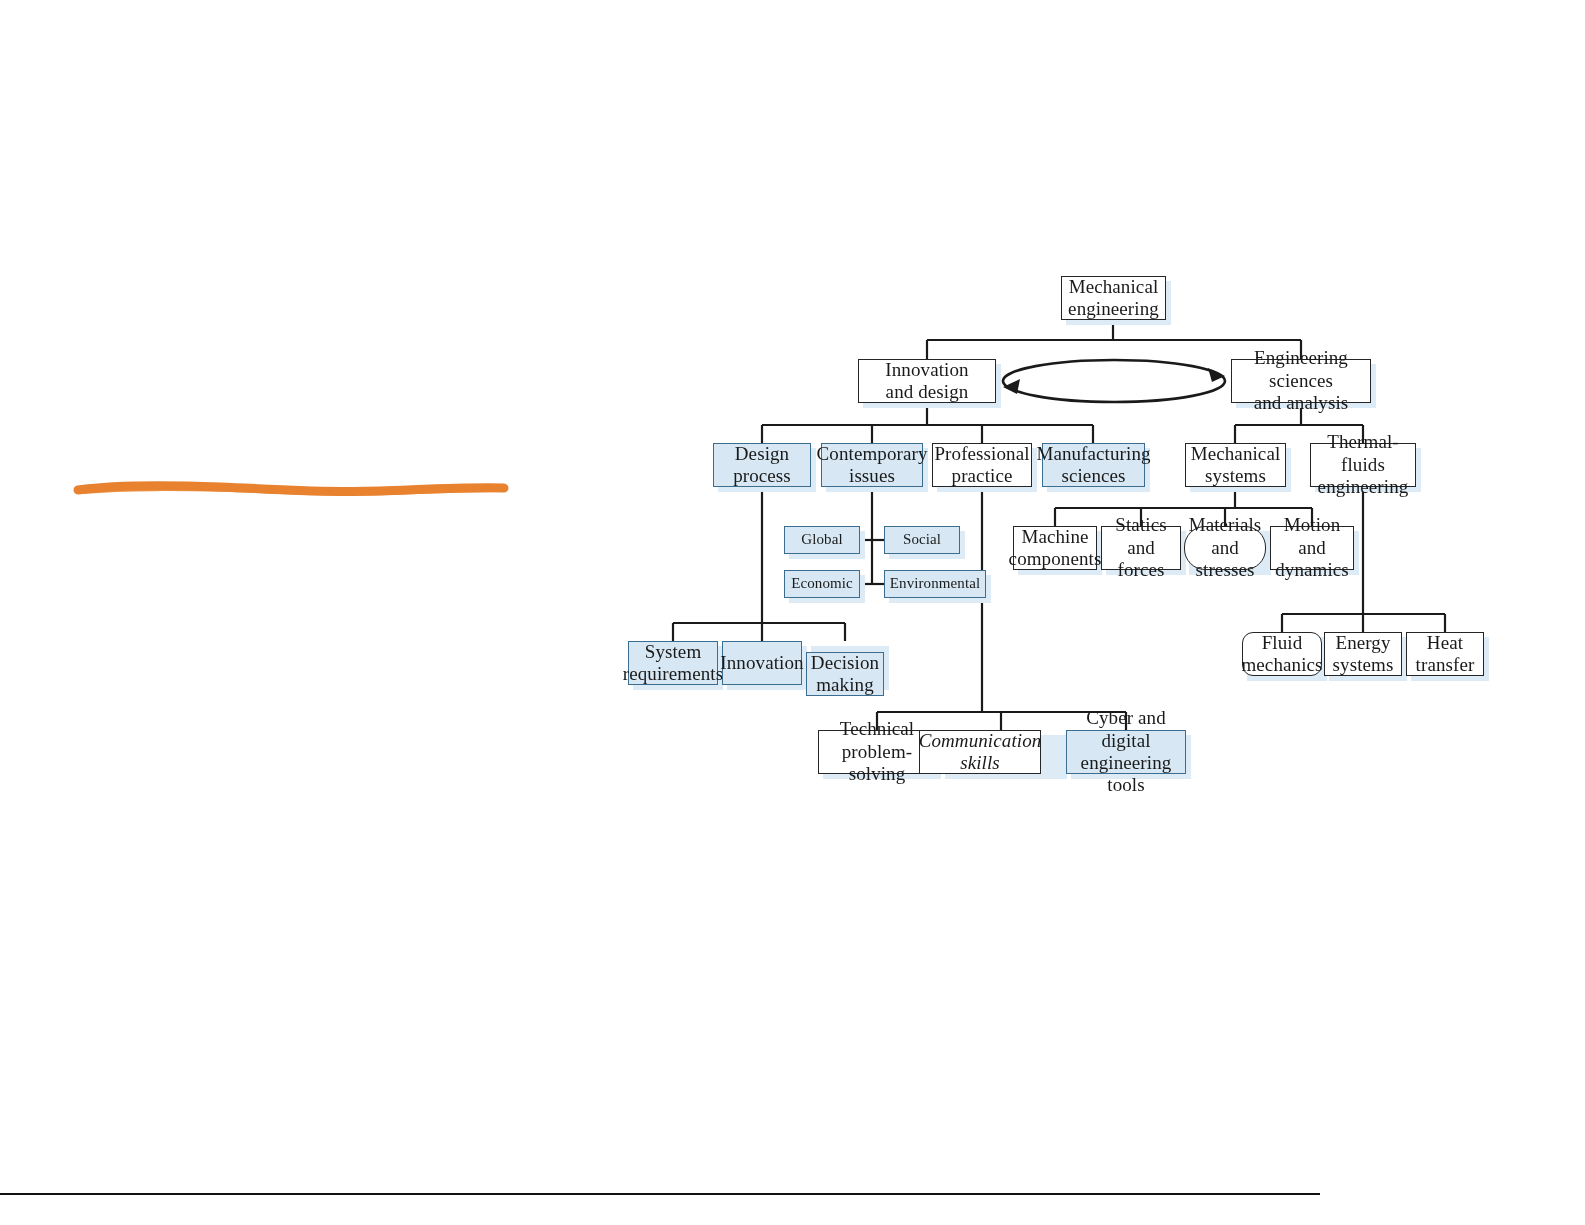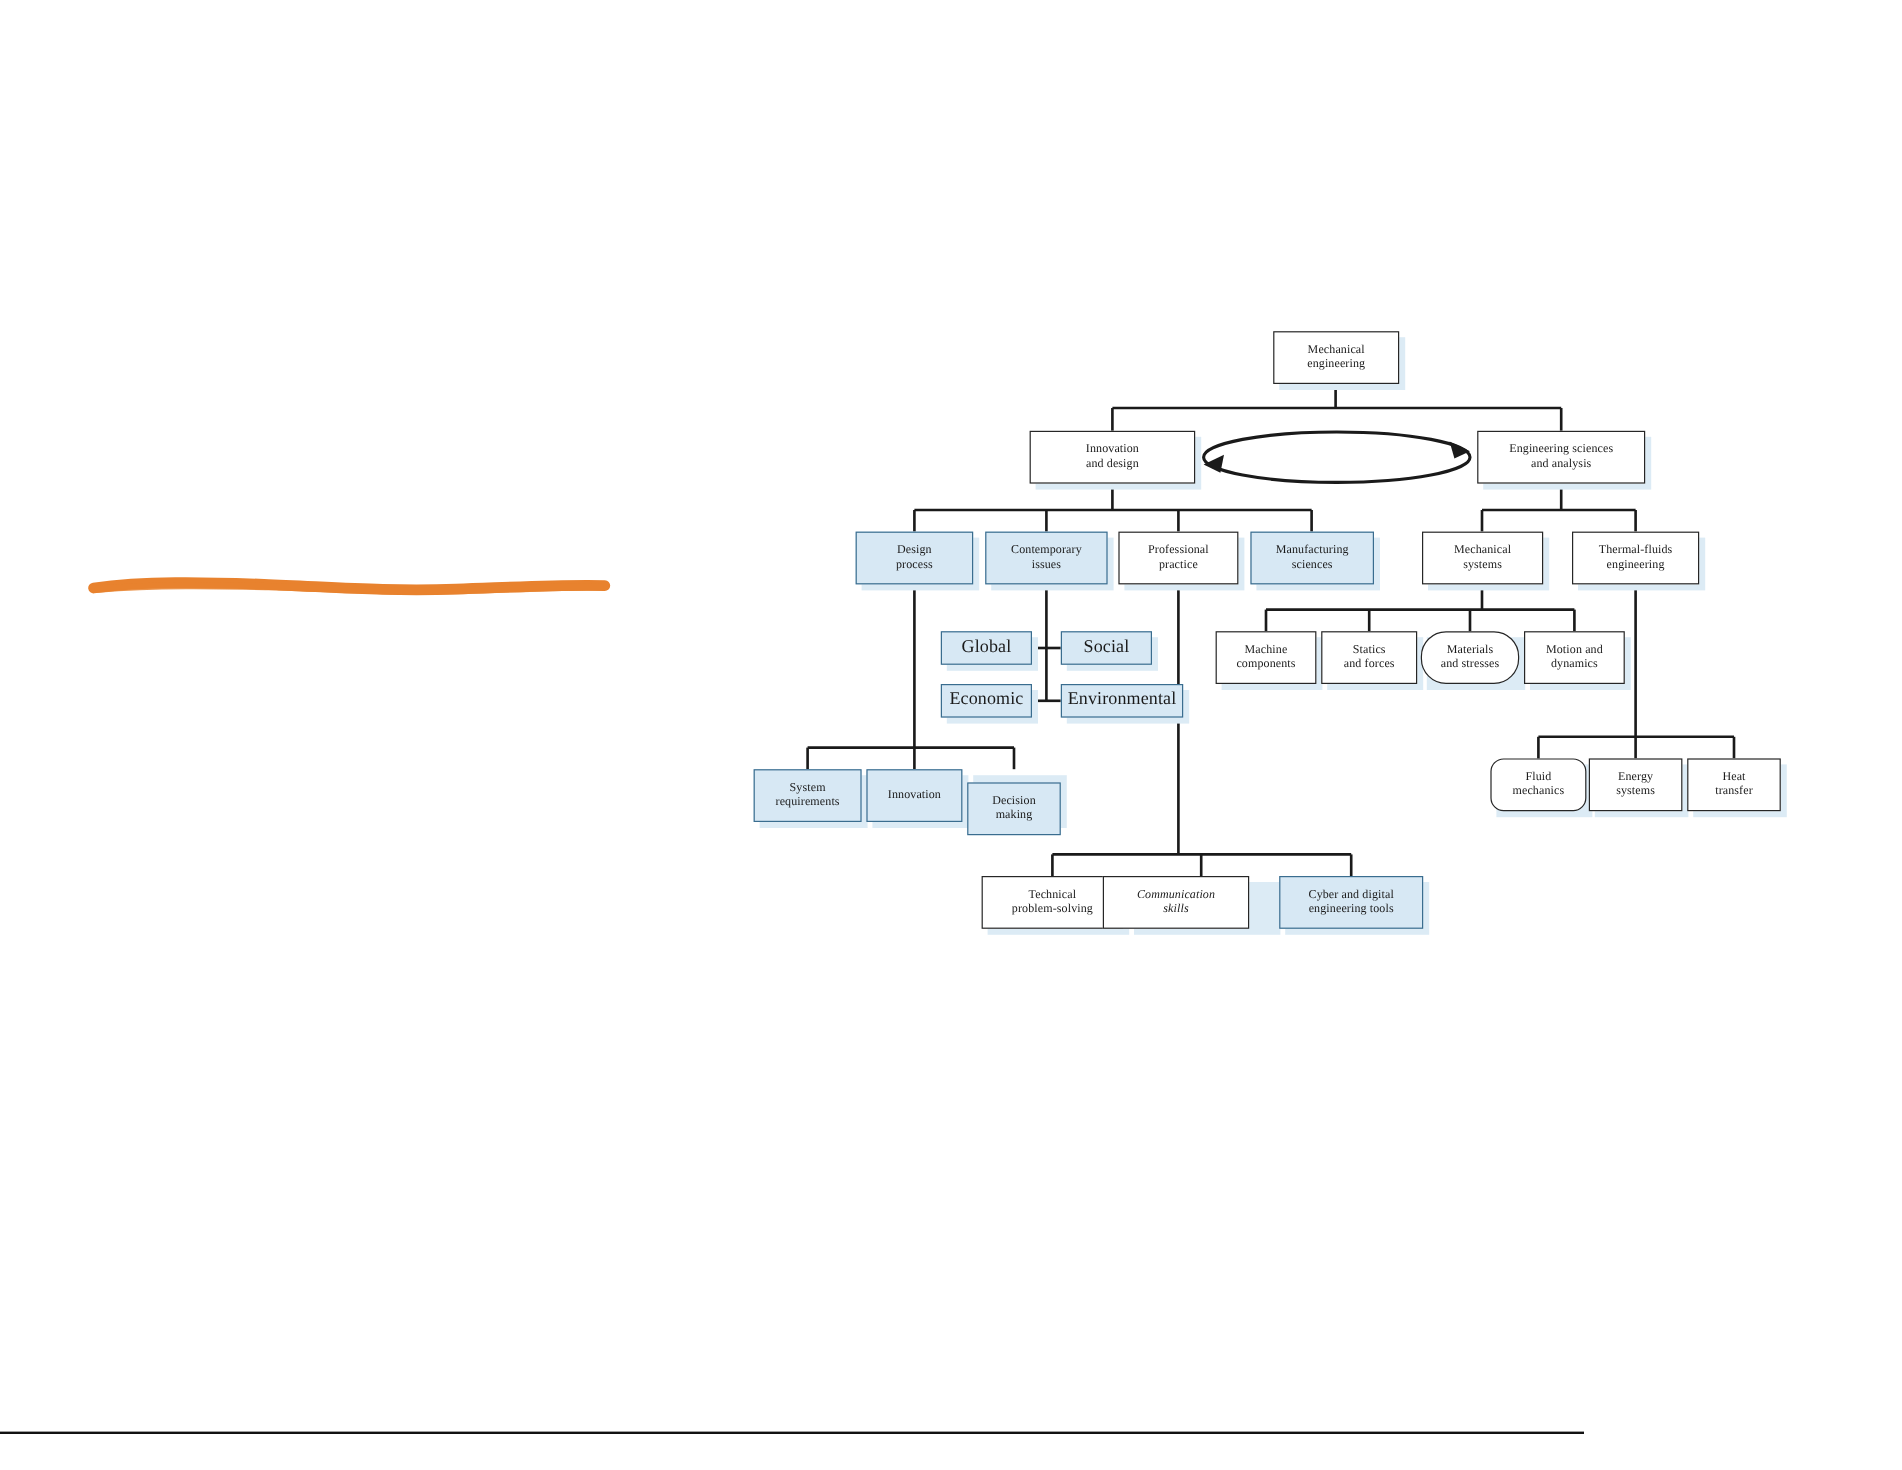--- a/index.html
+++ b/index.html
@@ -36,21 +36,21 @@
     height: 1225px;
     pointer-events: none;
   }
   .node {
     position: absolute;
     box-sizing: border-box;
     border: 1.3px solid #262626;
     background: #ffffff;
     color: #1a1a1a;
     text-align: center;
-    font-size: 10px;
+    font-size: 19px;
     line-height: 1.18;
     display: flex;
     align-items: center;
     justify-content: center;
     letter-spacing: 0.1px;
     z-index: 3;
   }
   .node.blue {
     background: #d7e8f4;
     border-color: #3a6d8f;

